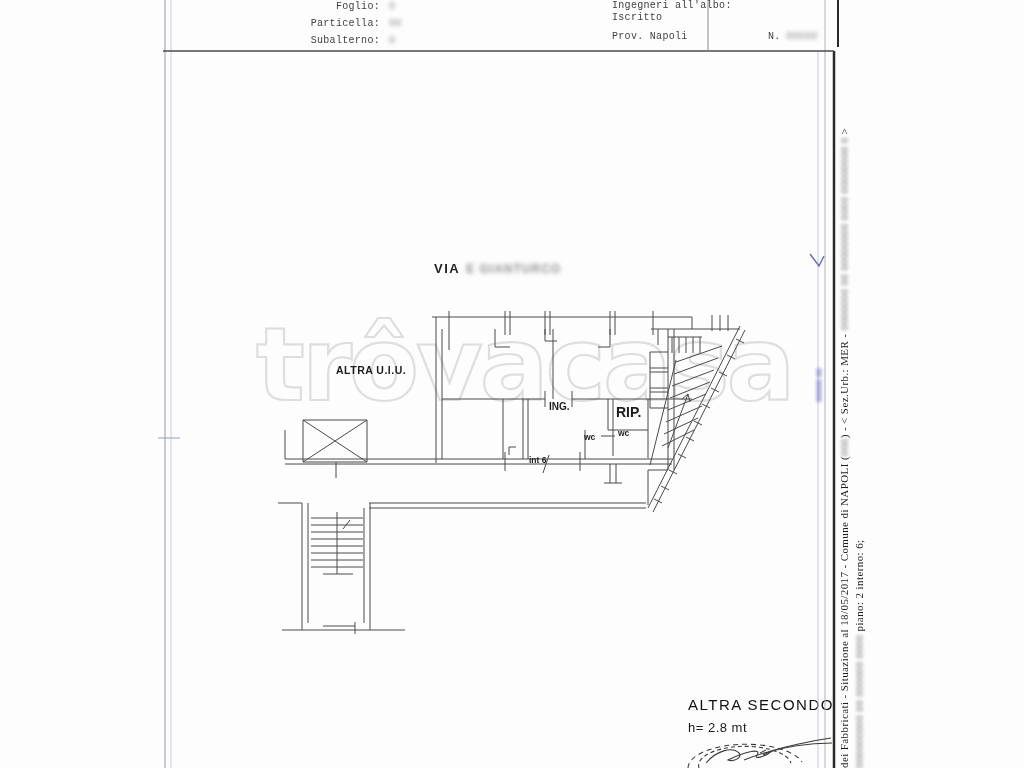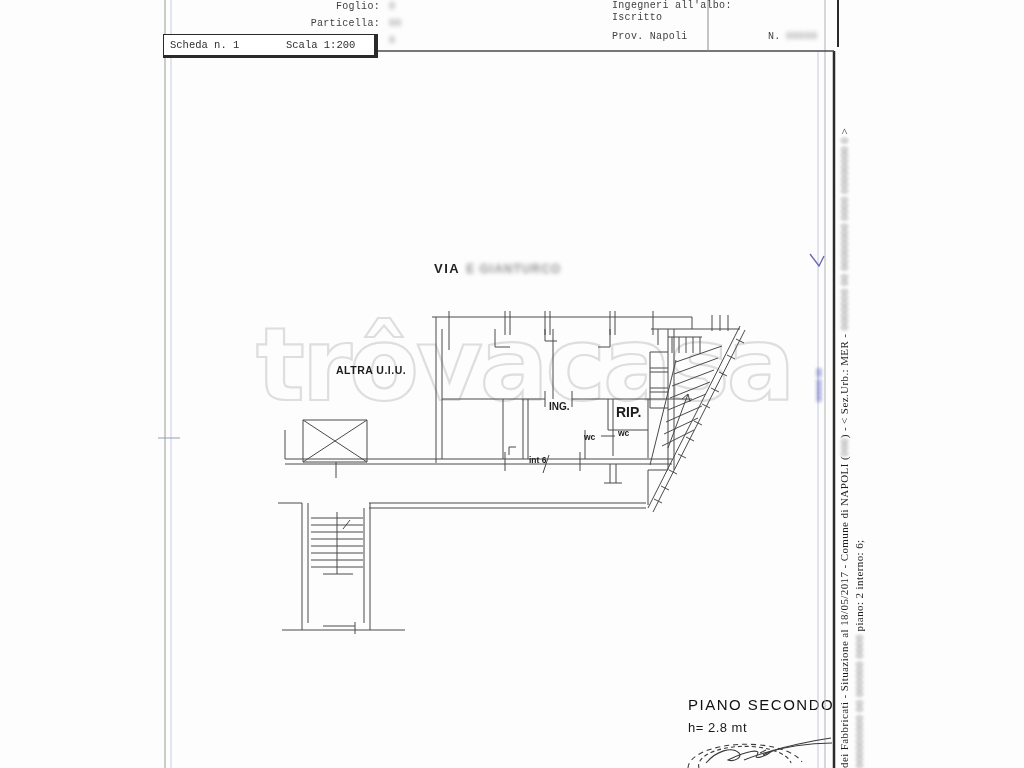--- a/index.html
+++ b/index.html
@@ -132,36 +132,32 @@
   <div class="abs mono rd" style="left:389px;top:18px">00</div>
   <div class="abs mono" style="left:260px;top:35px;width:120px;text-align:right">Subalterno:</div>
   <div class="abs mono rd" style="left:389px;top:35px">0</div>
 
   <div class="abs mono" style="left:612px;top:0px">Ingegneri all'albo:</div>
   <div class="abs mono" style="left:612px;top:12px">Iscritto</div>
   <div class="abs mono" style="left:612px;top:31px">Prov. Napoli</div>
   <div class="abs mono" style="left:768px;top:31px">N.</div>
   <div class="abs mono rd" style="left:786px;top:31px">00000</div>
 
-  <div class="abs" id="scheda-box">
-    <span id="scheda-num">Scheda n. 1</span>
-    <span>Scala 1:200</span>
-  </div>
 
   <div class="abs planlbl" id="via-label">
     <span>VIA</span><span class="street">E GIANTURCO</span>
   </div>
   <div class="abs planlbl" id="altra-label">ALTRA U.I.U.</div>
   <div class="abs planlbl" id="ing-label">ING.</div>
   <div class="abs planlbl" id="rip-label">RIP.</div>
   <div class="abs planlbl" id="wc1-label">wc</div>
   <div class="abs planlbl" id="wc2-label">wc</div>
   <div class="abs planlbl" id="int6-label">int 6</div>
 
-  <div class="abs" id="piano-label">PIANO SECONDO</div>
+  <div class="abs" id="piano-label">ALTRA SECONDO</div>
   <div class="abs" id="height-label">h= 2.8 mt</div>
 
   <div class="abs vtext" id="vcolA">
     <span>dei Fabbricati - Situazione al 18/05/2017 - Comune di NAPOLI (</span><span class="rd-soft">000</span><span>) - &lt; Sez.Urb.: MER - </span><span class="rd-soft">0000000 00 00000000 0000 00000000 0</span><span> &gt;</span>
   </div>
   <div class="abs vtext" id="vcolB">
     <span class="rd-soft">000000000 00 000000 0000</span><span> piano: 2 interno: 6;</span>
   </div>
   <div class="abs" id="stamp">00000 00</div>
 

